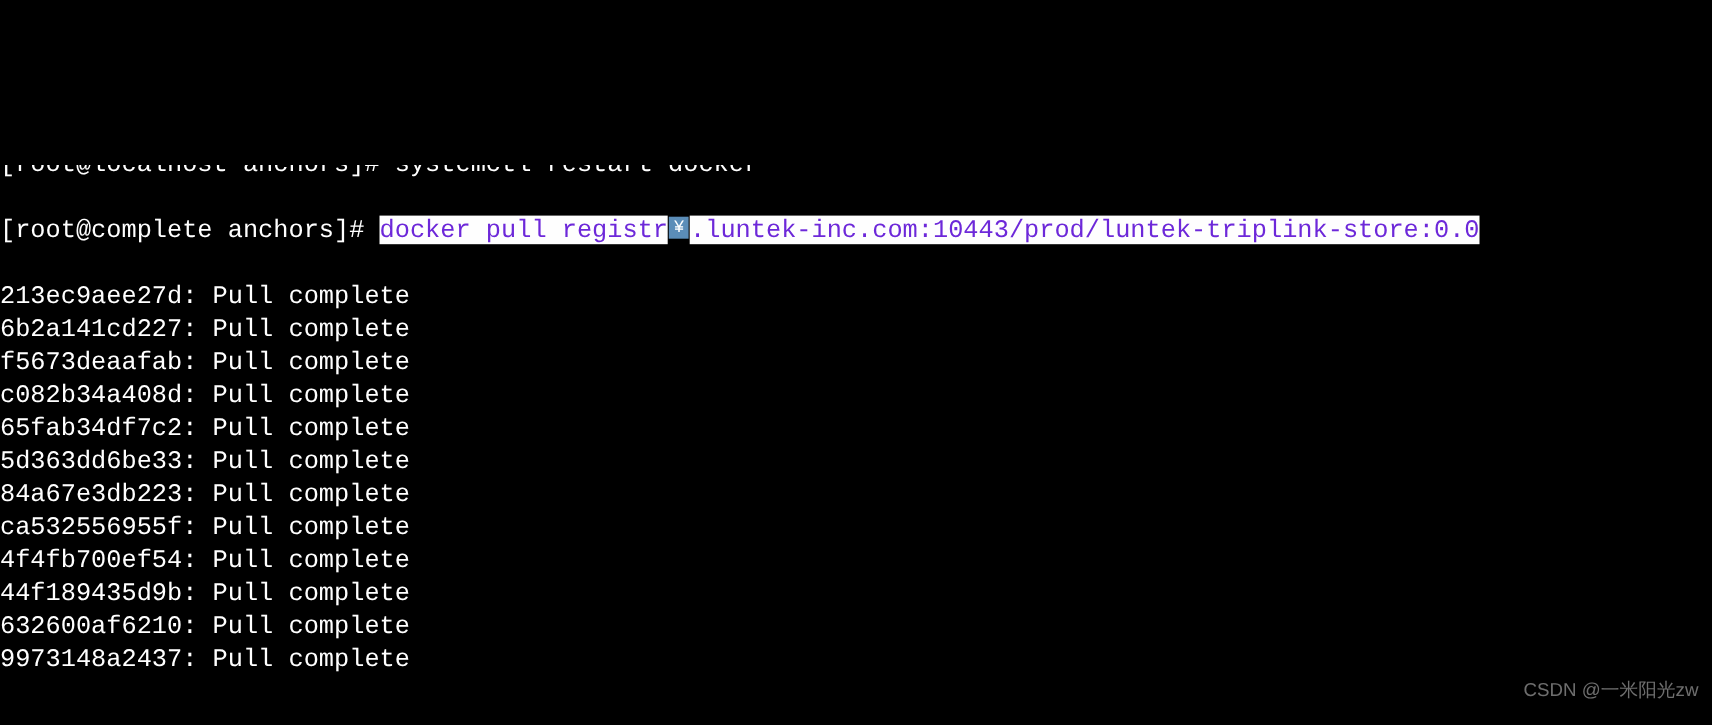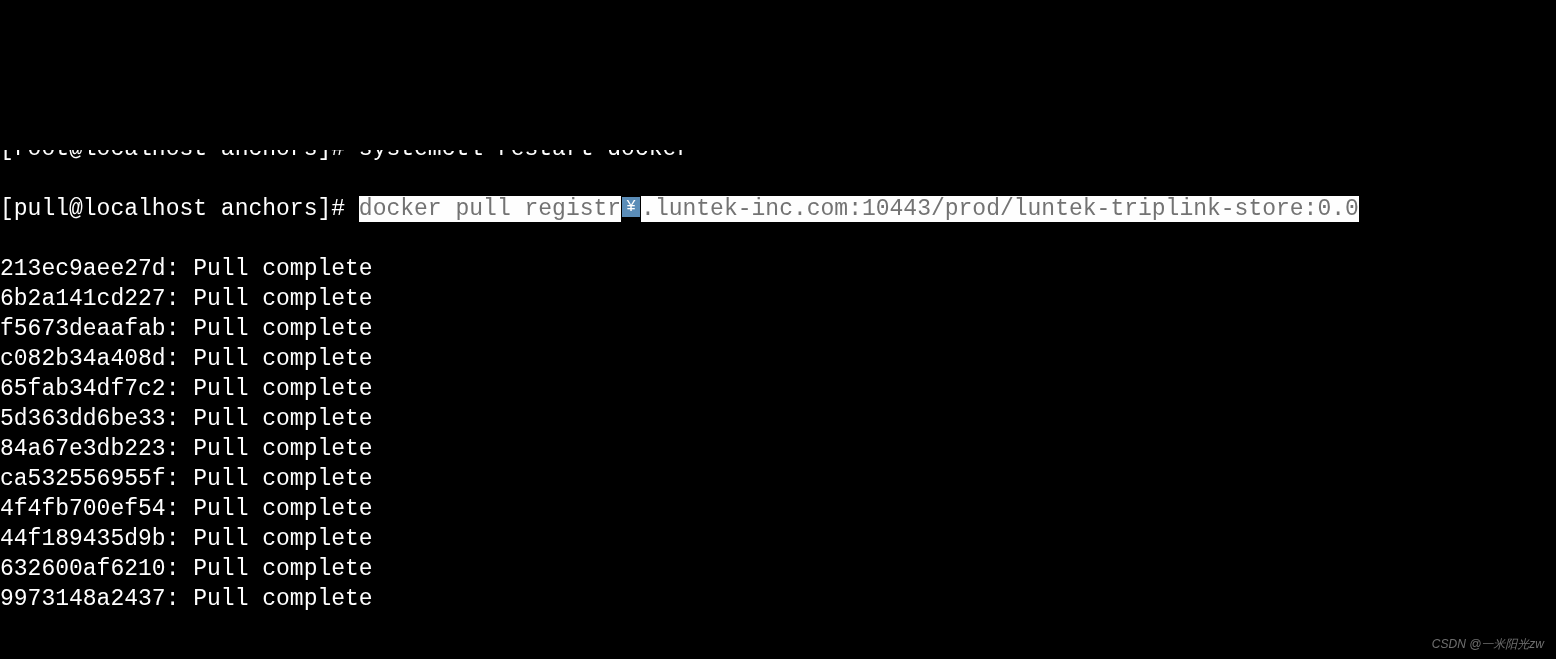--- a/index.html
+++ b/index.html
@@ -12,64 +12,63 @@
     width: 1556px;
     height: 659px;
     overflow: hidden;
     position: relative;
     white-space: pre;
   }
   .term { padding: 0; }
   .line { display: block; }
   .hl {
     background: #fefefe;
-    color: #737373;
+    color: #6d28d9;
   }
   .yuan {
     display: inline-block;
     width: 18px;
     height: 20px;
     background: #5b8db8;
     color: #fff;
     font-size: 16px;
     text-align: center;
     line-height: 20px;
     vertical-align: middle;
     margin: 0 1px;
     position: relative;
     top: -2px;
   }
   .watermark {
     position: absolute;
     right: 12px;
-    bottom: 0;
+    bottom: 16px;
     color: rgba(200,200,200,0.55);
     font-family: Arial, "Microsoft YaHei", sans-serif;
-    font-size: 12px;
+    font-size: 17px;
     white-space: nowrap;
-    font-style: italic;
   }
   .partial-top {
     height: 14px;
     overflow: hidden;
     position: relative;
   }
   .partial-top .inner {
     position: absolute;
     top: -16px;
   }
 </style>
 </head>
 <body>
 
 
 
 <div class="term">
 <div class="partial-top"><span class="inner">[root@localhost anchors]# systemctl restart docker</span></div>
-<span class="line"><span>[pull@localhost anchors]# </span><span class="hl">docker pull registr</span><span class="yuan">¥</span><span class="hl">.luntek-inc.com:10443/prod/luntek-triplink-store:0.0</span></span>
+<span class="line"><span>[root@complete anchors]# </span><span class="hl">docker pull registr</span><span class="yuan">¥</span><span class="hl">.luntek-inc.com:10443/prod/luntek-triplink-store:0.0</span></span>
 <div id="layers-container"><span class="line">213ec9aee27d: Pull complete</span><span class="line">6b2a141cd227: Pull complete</span><span class="line">f5673deaafab: Pull complete</span><span class="line">c082b34a408d: Pull complete</span><span class="line">65fab34df7c2: Pull complete</span><span class="line">5d363dd6be33: Pull complete</span><span class="line">84a67e3db223: Pull complete</span><span class="line">ca532556955f: Pull complete</span><span class="line">4f4fb700ef54: Pull complete</span><span class="line">44f189435d9b: Pull complete</span><span class="line">632600af6210: Pull complete</span><span class="line">9973148a2437: Pull complete</span></div>
 
 
 
 
 </div>
 
 <div class="watermark">CSDN @一米阳光zw</div>
 
 

